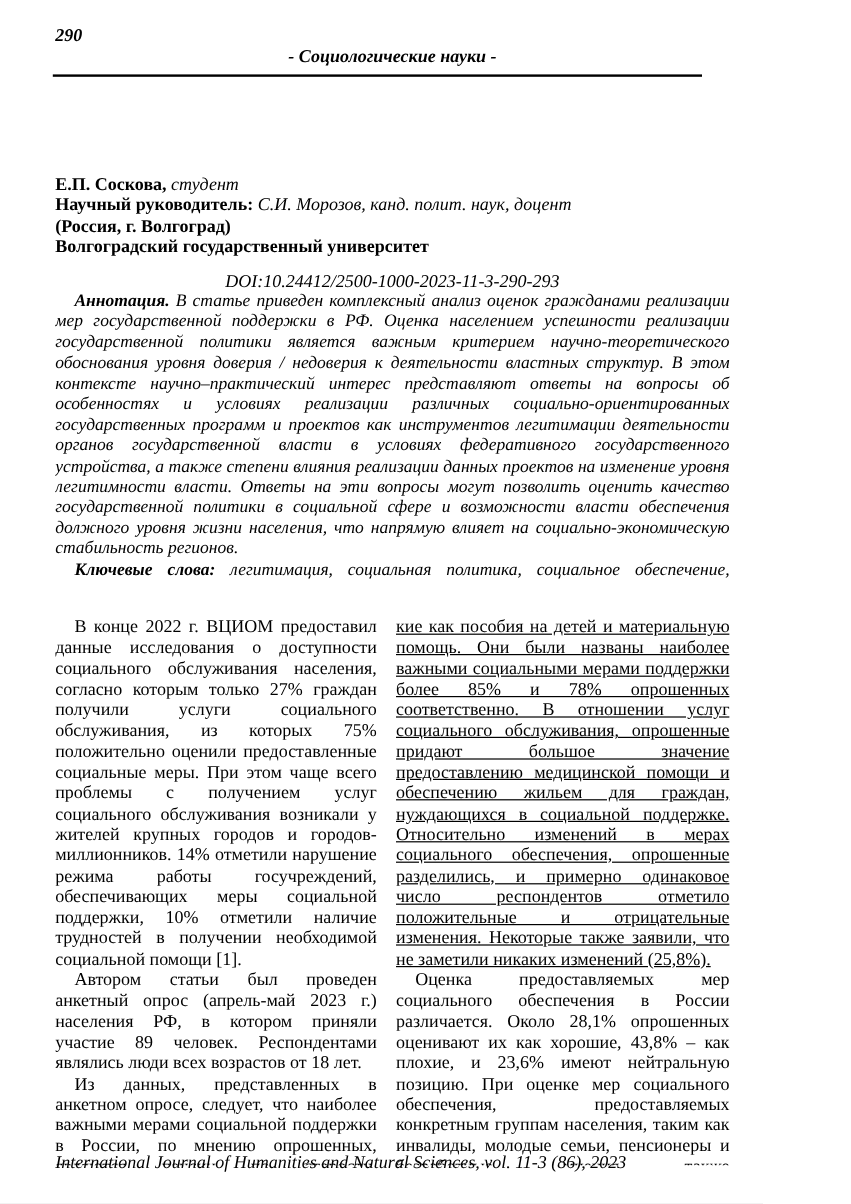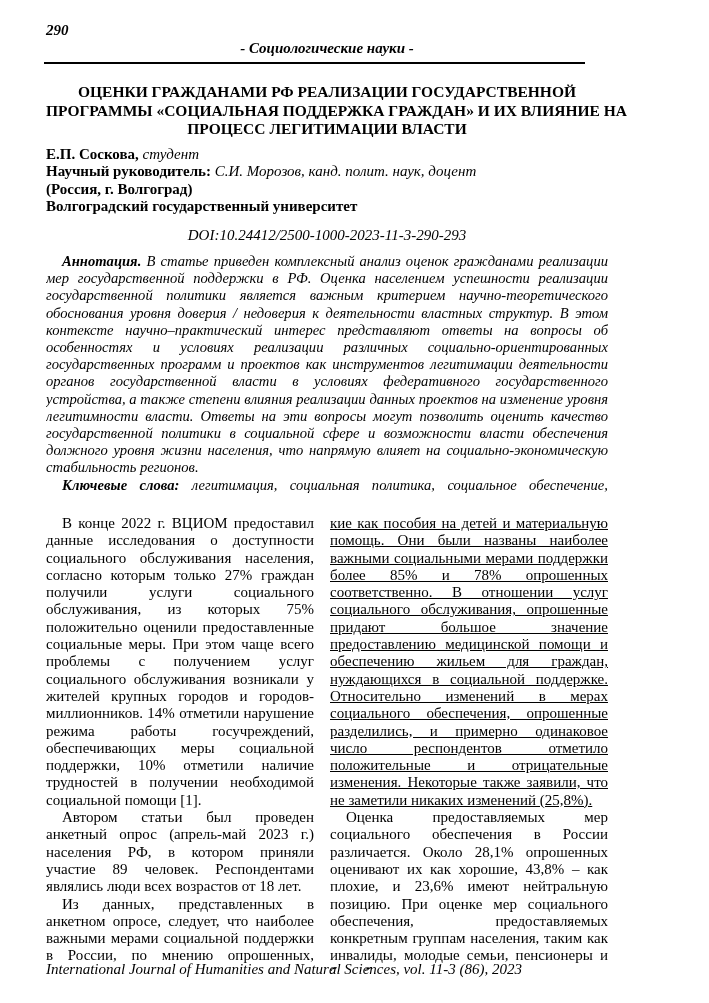--- a/index.html
+++ b/index.html
@@ -75,21 +75,21 @@
     top: 227px;
     width: 562px;
     text-align: center;
     font-style: italic;
     font-size: 15px;
   }
   
   .abstract {
     position: absolute;
     left: 46px;
-    top: 253px;
+    top: 243px;
     width: 562px;
     height: 240px;
     overflow: hidden;
     font-size: 14.6px;
     line-height: 17.2px;
     text-align: justify;
     font-style: italic;
   }
   .abstract p {
     margin: 0;
@@ -132,25 +132,20 @@
 <body>
 
 <div class="page">
 
   <div class="page-number">290</div>
 
   <div class="section-header">- Социологические науки -</div>
 
   <div class="header-rule"></div>
 
-  <h1 class="title" style="margin:0;">
-    <div>ОЦЕНКИ ГРАЖДАНАМИ РФ РЕАЛИЗАЦИИ ГОСУДАРСТВЕННОЙ</div>
-    <div>ПРОГРАММЫ «СОЦИАЛЬНАЯ ПОДДЕРЖКА ГРАЖДАН» И ИХ ВЛИЯНИЕ НА</div>
-    <div>ПРОЦЕСС ЛЕГИТИМАЦИИ ВЛАСТИ</div>
-  </h1>
 
   <div class="authors">
     <p><span class="b">Е.П. Соскова,</span> <span class="i">студент</span></p>
     <p><span class="b">Научный руководитель:</span> <span class="i">С.И. Морозов, канд. полит. наук, доцент</span></p>
     <p class="b">(Россия, г. Волгоград)</p>
     <p class="b">Волгоградский государственный университет</p>
   </div>
 
   <div class="doi">DOI:10.24412/2500-1000-2023-11-3-290-293</div>
 

